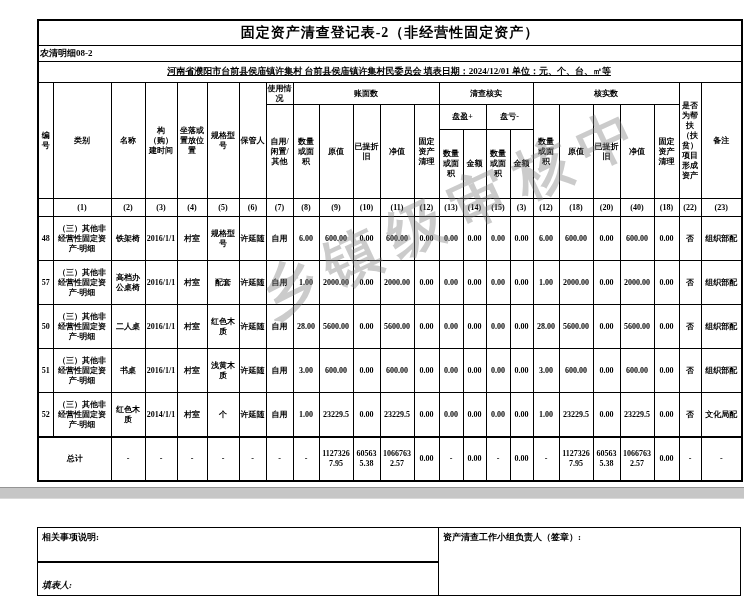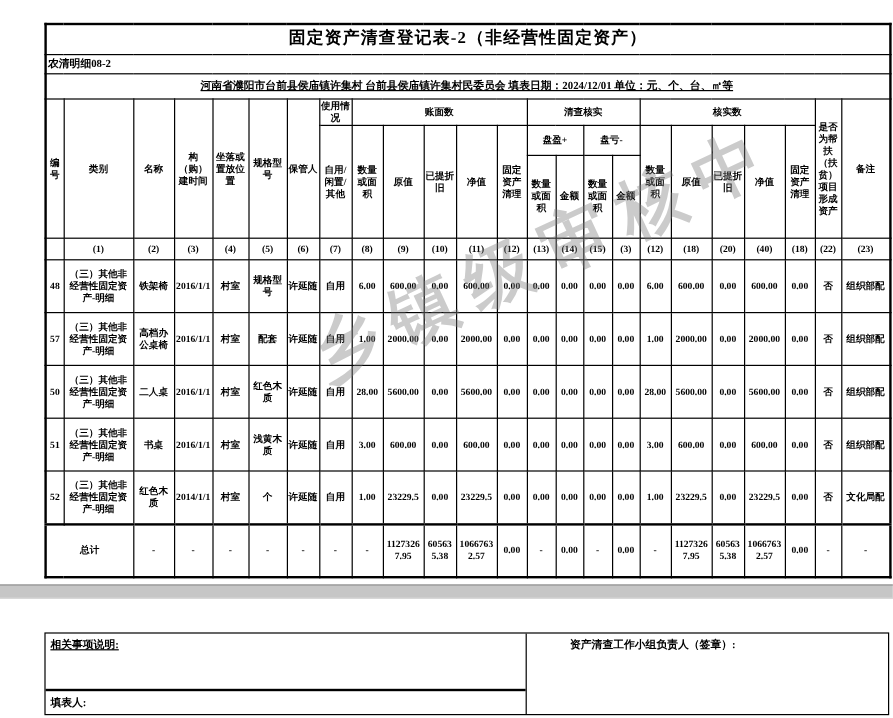--- a/index.html
+++ b/index.html
@@ -46,23 +46,23 @@
     position:absolute;left:0;top:487px;width:744px;height:10px;
     background:#c6c6c6;border-top:1px solid #949494;border-bottom:1px solid #d9d9d9;
   }
   
   .footer-box{
     position:absolute;left:37px;top:527px;width:704px;height:69px;
     border:1px solid #000;display:flex;box-sizing:border-box;
     font-size:9px;font-weight:bold;
   }
   .fb-left{width:401px;border-right:1px solid #000;display:flex;flex-direction:column;box-sizing:border-box;}
-  .fb-notes{flex:1;border-bottom:2px solid #000;padding:3px 4px;box-sizing:border-box;text-decoration:underline;}
-  .fb-preparer{height:19px;padding:3px 4px;box-sizing:border-box;}
-  .fb-right{flex:1;padding:3px 4px;box-sizing:border-box;margin-left:32px;}
+  .fb-notes{flex:1;border-bottom:2px solid #000;padding:3px 4px;box-sizing:border-box;}
+  .fb-preparer{height:19px;padding:16px 4px;box-sizing:border-box;font-style:italic;}
+  .fb-right{flex:1;padding:3px 4px;box-sizing:border-box;}
 </style>
 </head>
 <body>
 
 <div class="watermark">乡镇级审核中</div>
 
 <table class="main">
   <colgroup>
     <col style="width:15px">
       <col style="width:58px">

